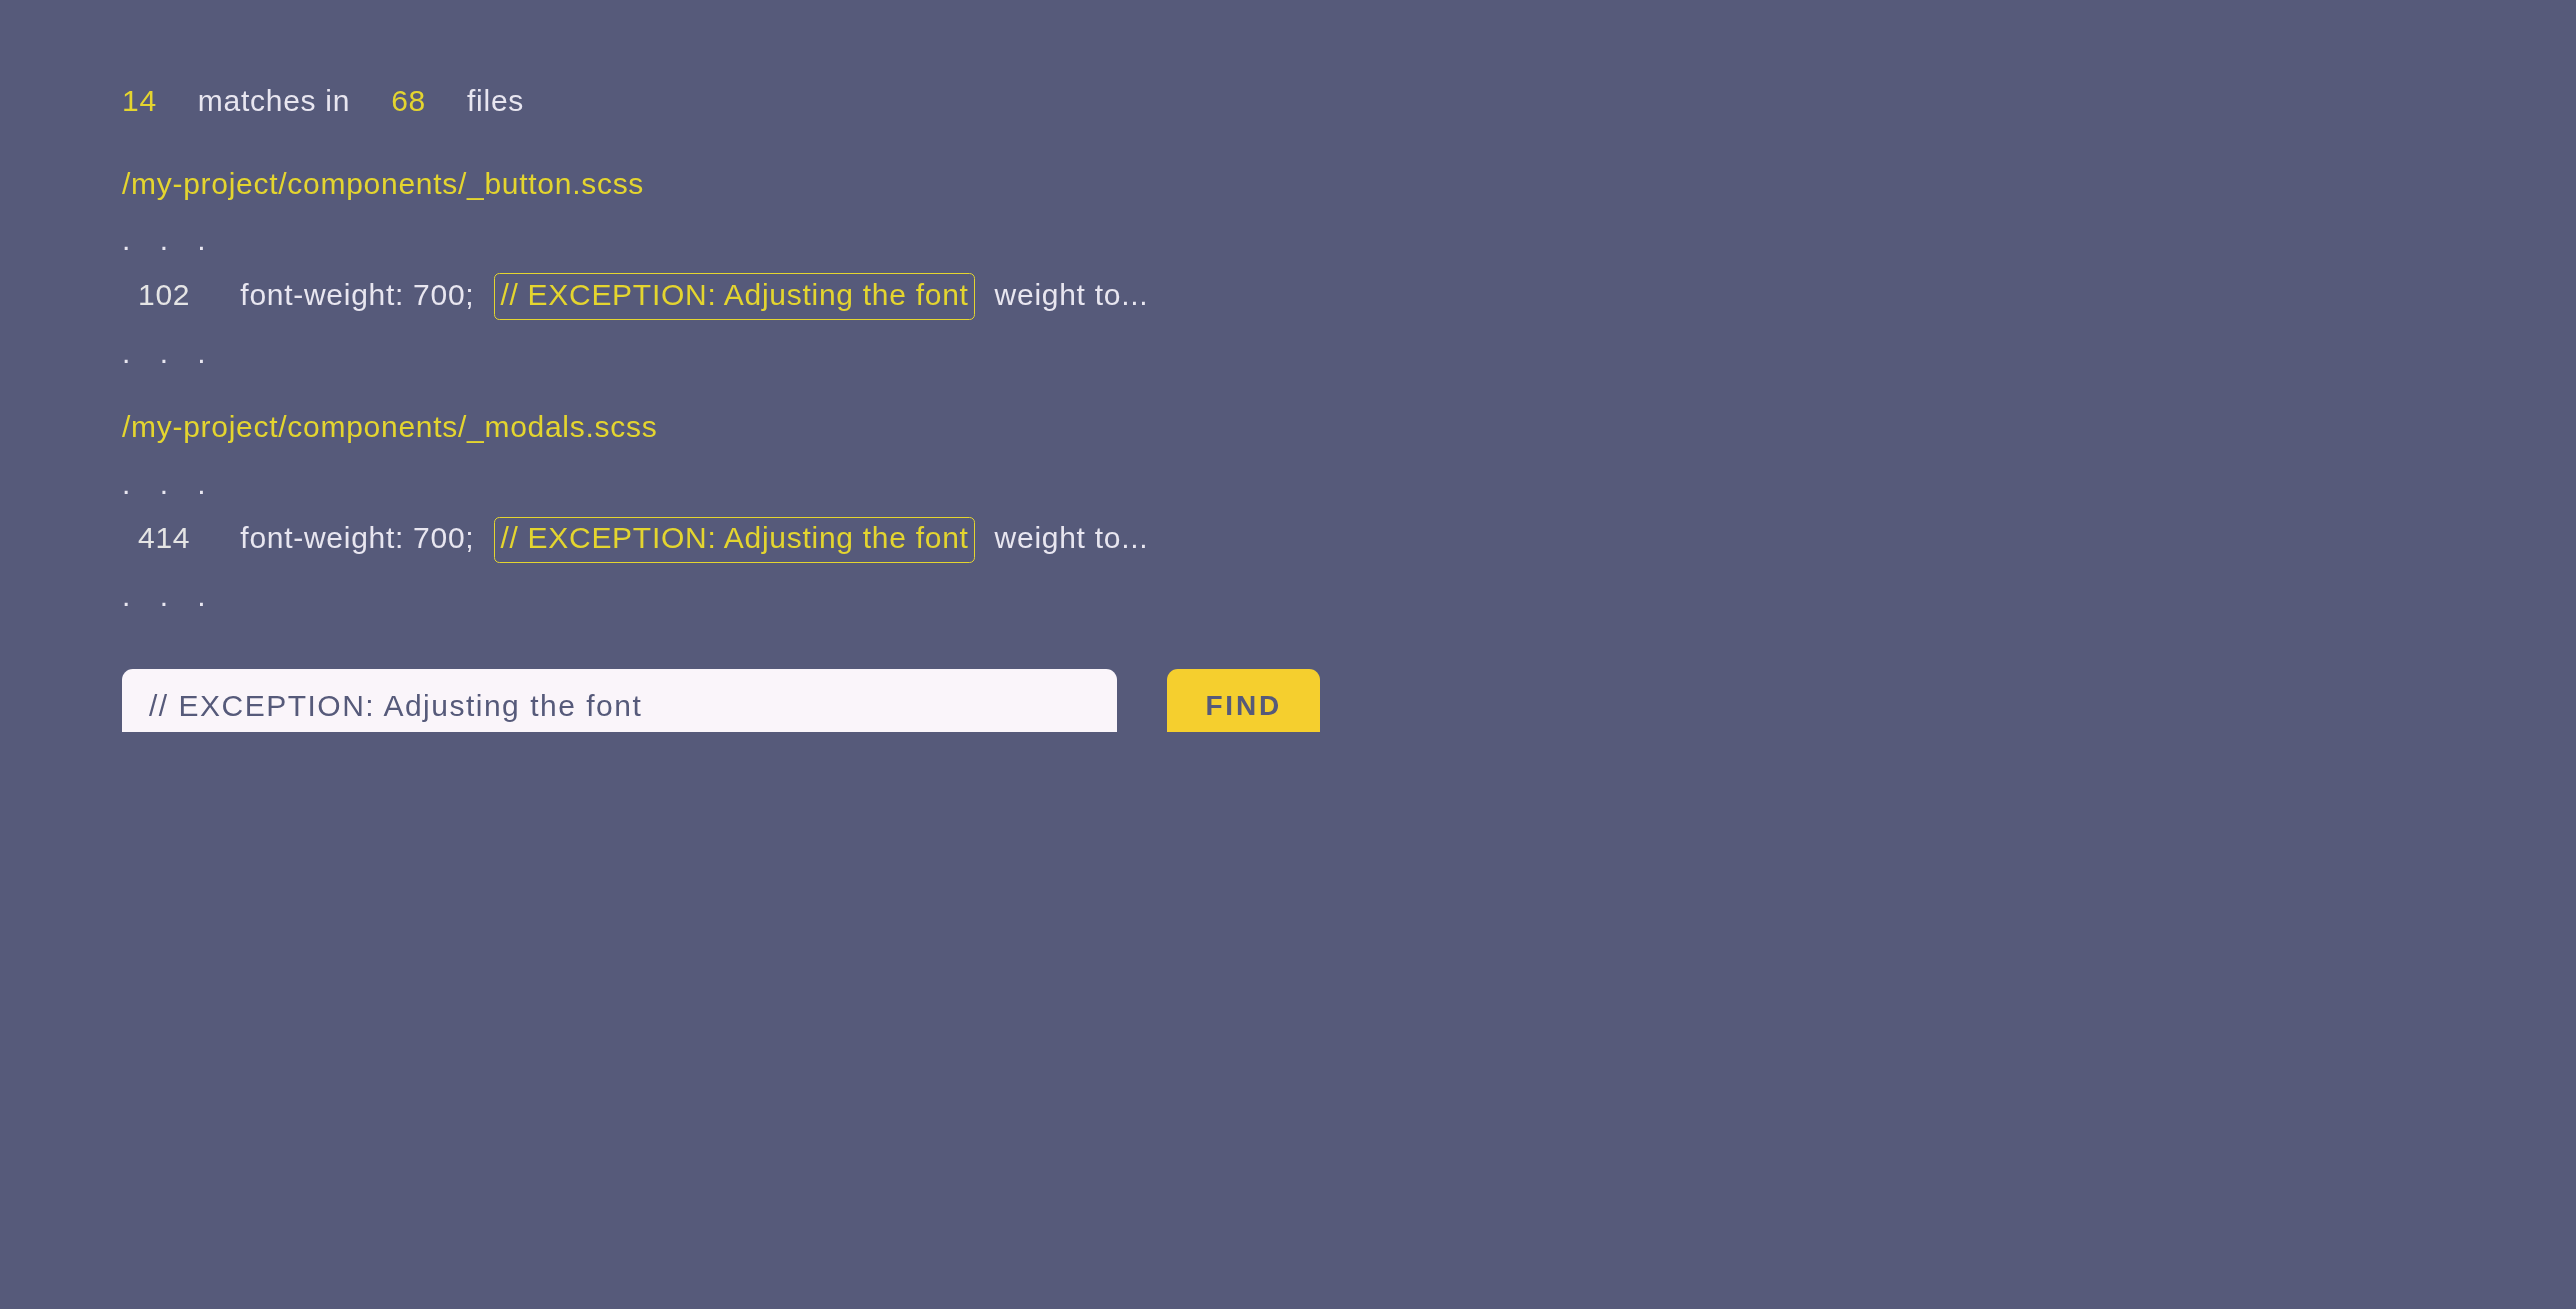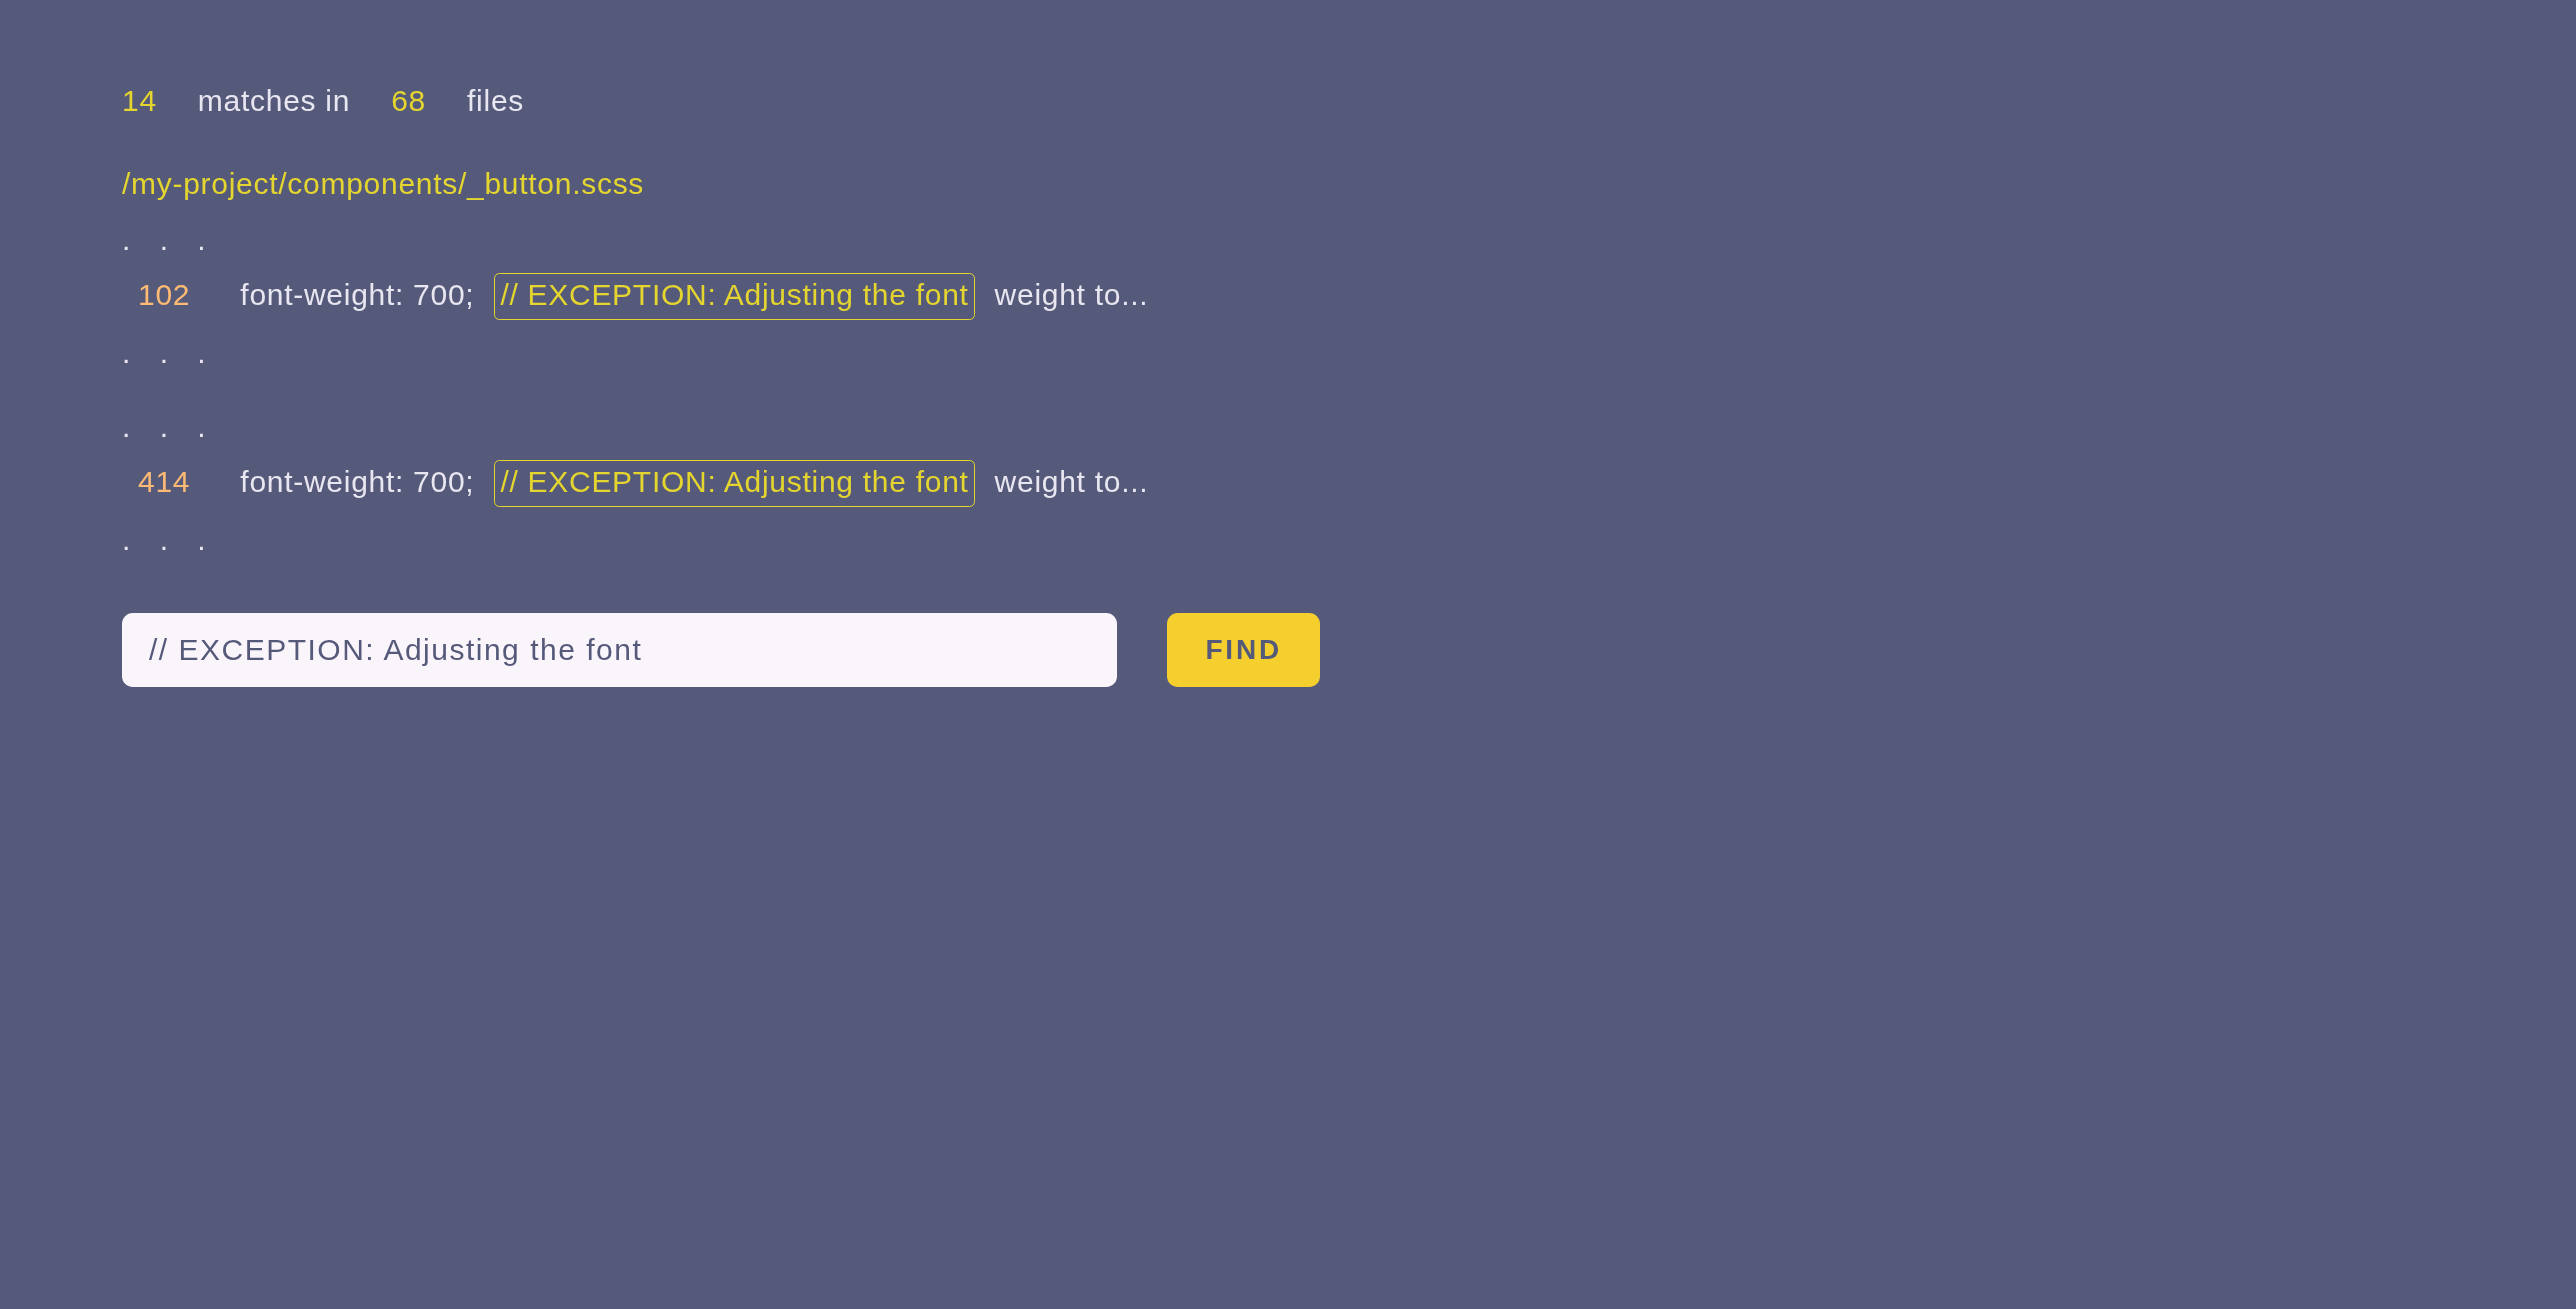--- a/index.html
+++ b/index.html
@@ -35,21 +35,21 @@
       letter-spacing: 0.35em;
       margin-bottom: 13.5px;
     }
     .code-line {
       font-size: 30px;
       color: #e8e6f0;
       margin-bottom: 13.5px;
       white-space: nowrap;
     }
     .line-number {
-      color: #fdba74;
+      color: #e5e5e5;
     }
     .match-box {
       display: inline-block;
       border: 1.3px solid #e4d52f;
       border-radius: 5.4px;
       color: #e4d52f;
       padding: 3.6px 5.4px 7.2px 5.4px;
       margin: 0 3.6px;
       vertical-align: baseline;
     }
@@ -96,20 +96,21 @@
 <div class="file-block">
   <div class="file-path">/my-project/components/_button.scss</div>
   <div class="ellipsis">. . .</div>
   <div class="code-line">
     <span class="line-number">102</span>&nbsp;&nbsp;<span>font-weight: 700;</span><span class="match-box">// EXCEPTION: Adjusting the font</span><span>weight to...</span>
   </div>
   <div class="ellipsis">. . .</div>
 </div>
 
 <div class="file-block">
+  <div class="file-path">/my-project/components/_modals.scss</div>
   <div class="ellipsis">. . .</div>
   <div class="code-line">
     <span class="line-number">414</span>&nbsp;&nbsp;<span>font-weight: 700;</span><span class="match-box">// EXCEPTION: Adjusting the font</span><span>weight to...</span>
   </div>
   <div class="ellipsis">. . .</div>
 </div>
 
 <div class="search-bar">
   <input class="search-input" type="text" value="// EXCEPTION: Adjusting the font" style="">
   <button class="find-button">FIND</button>

